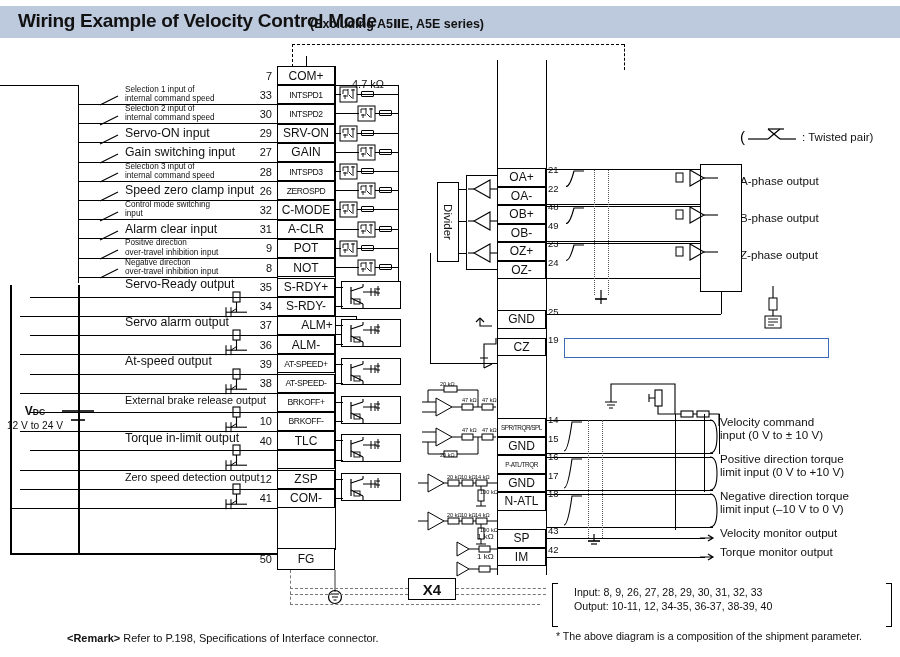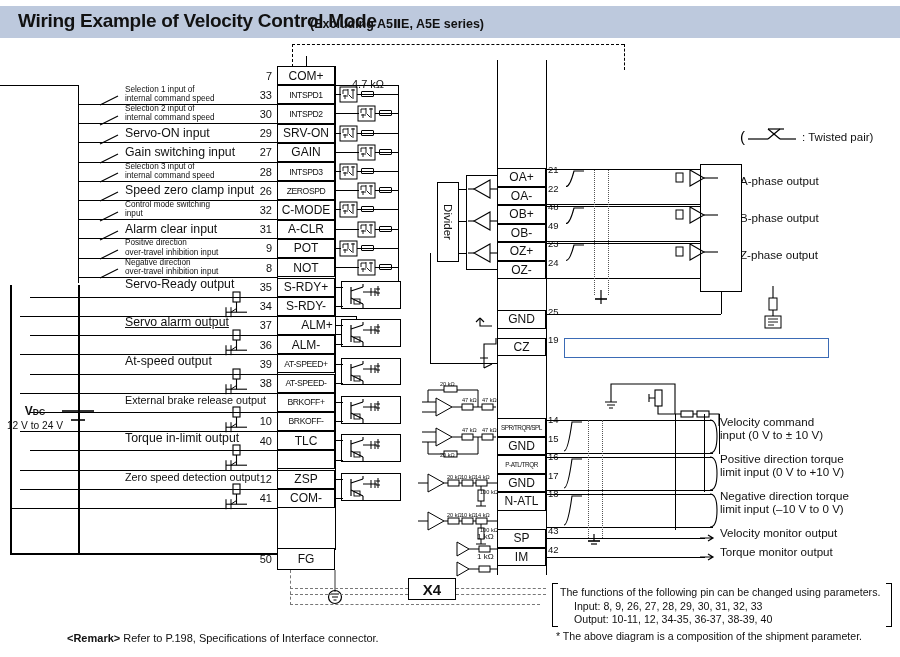--- a/index.html
+++ b/index.html
@@ -241,21 +241,21 @@
 <div class="vl" style="left:78px;top:85px;height:198px;"></div>
 <div class="hl" style="left:0px;top:85px;width:78px;"></div>
 
 <div class="pinbox" style="left:277px;top:277.5px;width:58px;height:19.2px;">S-RDY+</div>
 <div class="pinno" style="left:250px;top:281px;width:22px;">35</div>
 <div class="lbl" style="left:125px;top:277px;">Servo-Ready output</div>
 <div class="pinbox" style="left:277px;top:296.7px;width:58px;height:19.2px;">S-RDY-</div>
 <div class="pinno" style="left:250px;top:300.2px;width:22px;">34</div>
 <div class="pinbox" style="left:277px;top:315.9px;width:80px;height:19.2px;">ALM+</div>
 <div class="pinno" style="left:250px;top:319.4px;width:22px;">37</div>
-<div class="lbl" style="left:125px;top:315.4px;text-decoration:underline;">Servo alarm output</div>
+<div class="lbl" style="left:125px;top:315.4px;">Servo alarm output</div>
 <div class="pinbox" style="left:277px;top:335.1px;width:58px;height:19.2px;">ALM-</div>
 <div class="pinno" style="left:250px;top:338.6px;width:22px;">36</div>
 <div class="pinbox sm" style="left:277px;top:354.3px;width:58px;height:19.2px;">AT-SPEED+</div>
 <div class="pinno" style="left:250px;top:357.8px;width:22px;">39</div>
 <div class="lbl" style="left:125px;top:353.8px;">At-speed output</div>
 <div class="pinbox sm" style="left:277px;top:373.5px;width:58px;height:19.2px;">AT-SPEED-</div>
 <div class="pinno" style="left:250px;top:377px;width:22px;">38</div>
 <div class="pinbox sm" style="left:277px;top:392.7px;width:58px;height:19.2px;">BRKOFF+</div>
 <div class="pinno" style="left:250px;top:414px;width:22px;padding-left:36px;">11</div>
 <div class="lbl" style="left:125px;top:392.2px;font-size:10.8px;top:393.7px;">External brake release output</div>
@@ -671,21 +671,20 @@
     <rect x="92" y="31" width="12" height="6" fill="#fff"></rect>
     <path d="M104 34 L114 34 L114 46"></path>
     <path d="M70 14 L70 34"></path>
   </g>
 </svg>
 <div class="vl" style="left:719px;top:414px;height:40px;"></div>
 <div class="vl" style="left:704px;top:414px;height:78px;"></div>
 <div class="vl" style="left:675px;top:414px;height:116px;"></div>
 
 <div class="notebox" style="left:560px;top:586px;">
-  <div>The functions of the following pin can be changed using parameters.</div>
   <div style="padding-left:14px;">Input: 8, 9, 26, 27, 28, 29, 30, 31, 32, 33</div>
   <div style="padding-left:14px;">Output: 10-11, 12, 34-35, 36-37, 38-39, 40</div>
 </div>
 <div class="bracket-l" style="left:552px;top:583px;height:44px;"></div>
 <div class="bracket-r" style="left:886px;top:583px;height:44px;"></div>
 <div class="notebox" style="left:556px;top:630px;">* The above diagram is a composition of the shipment parameter.</div>
 
 <div class="remark" style="left:67px;top:632px;">
   <b>&lt;Remark&gt;</b>
   <span>Refer to P.198, Specifications of Interface connector.</span>

